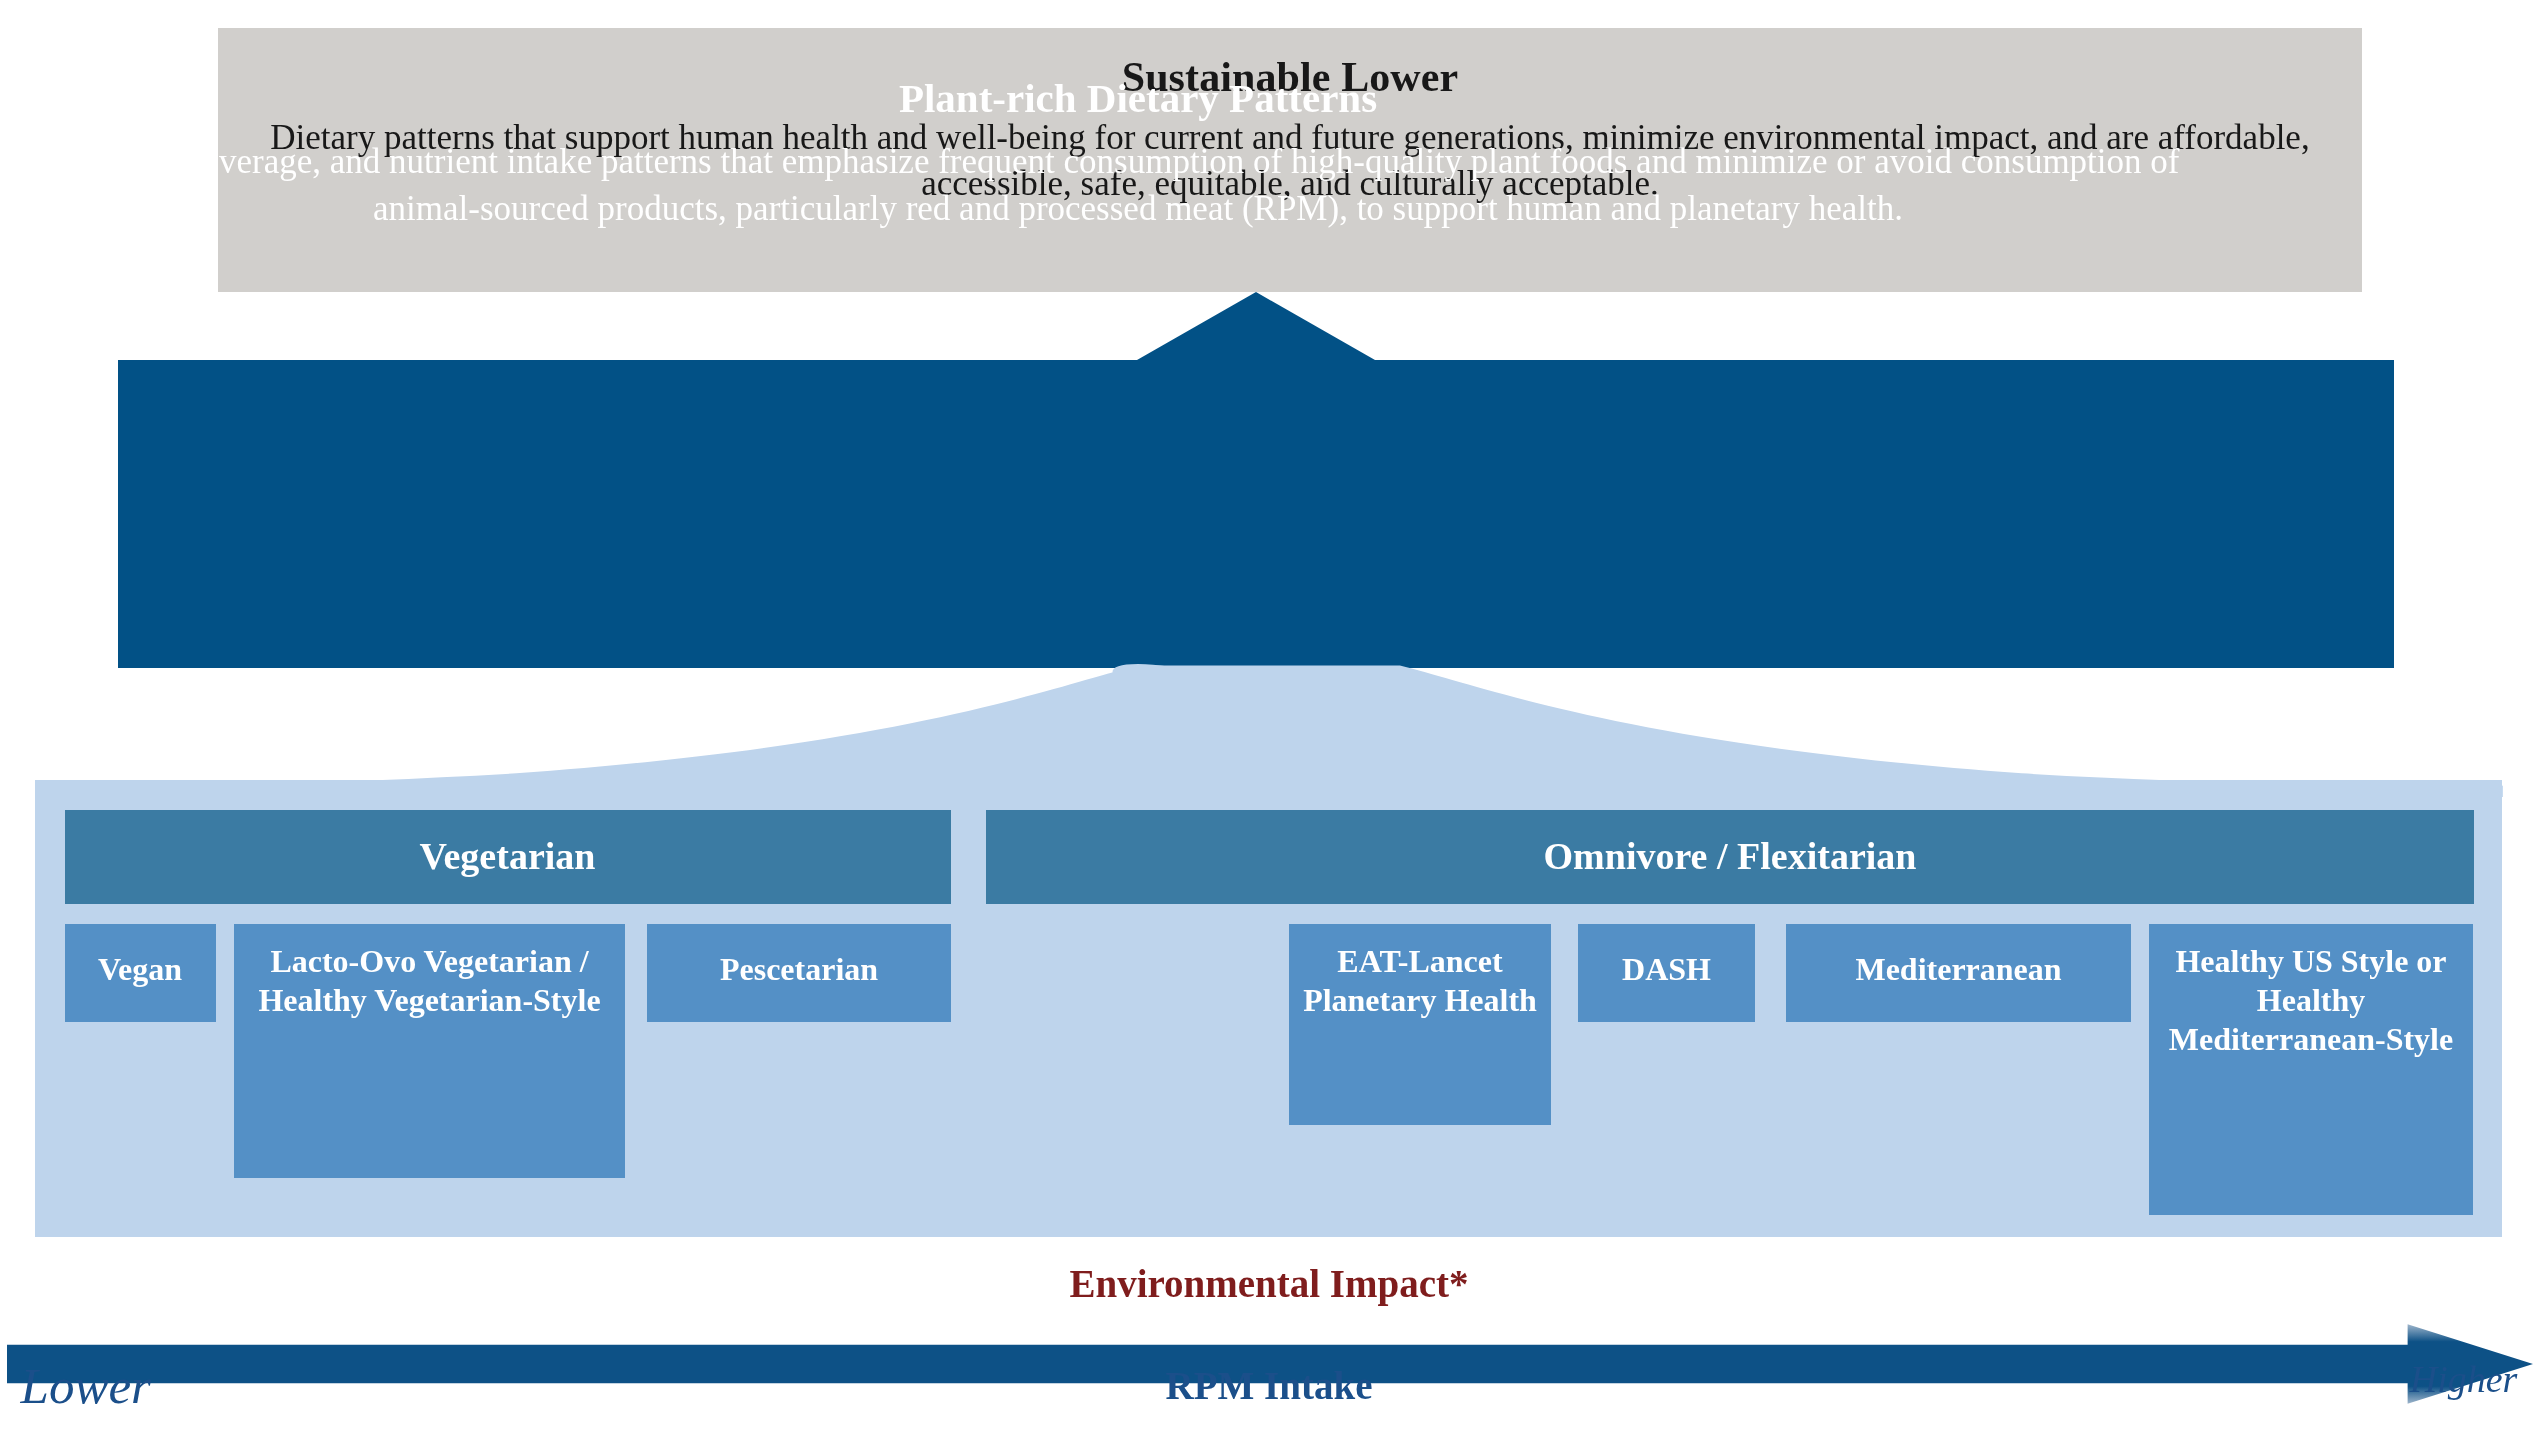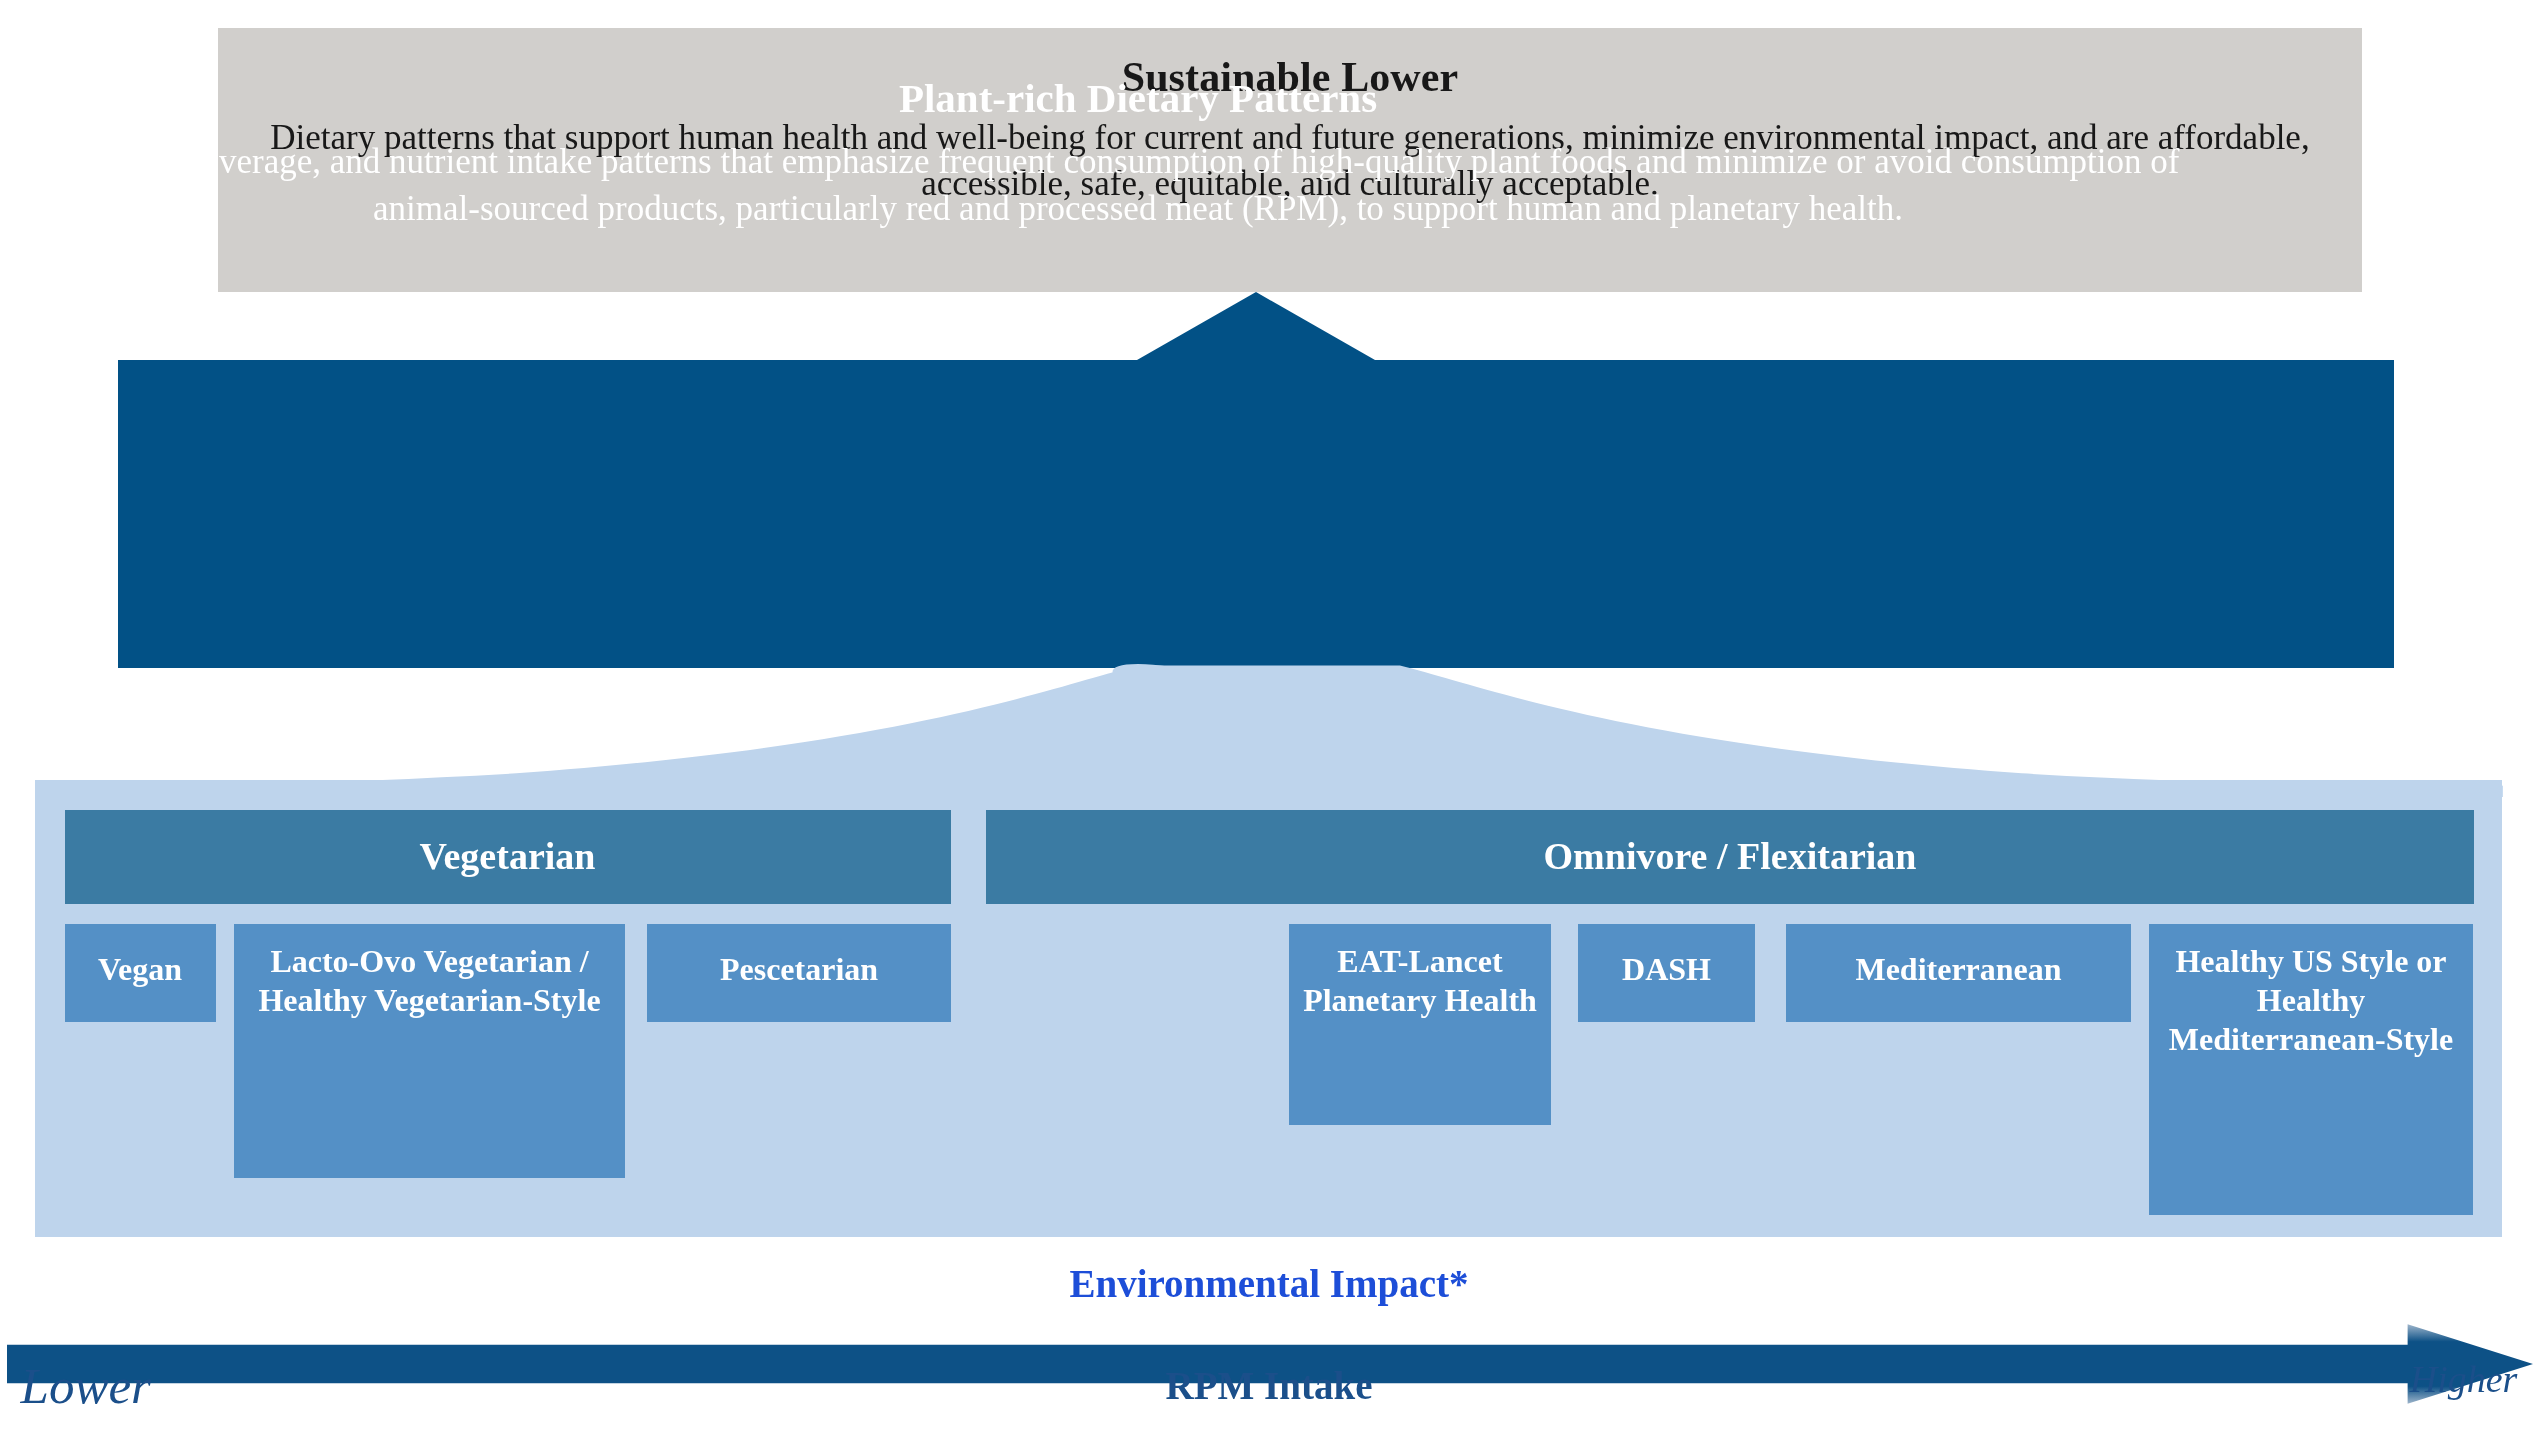--- a/index.html
+++ b/index.html
@@ -65,21 +65,21 @@
   .diet-box{
     position:absolute;background:#5490c6;color:#ffffff;
     font-size:32px;font-weight:bold;line-height:1.22;
     display:flex;align-items:flex-start;justify-content:center;
     text-align:center;box-sizing:border-box;padding:17.7px 8.8px 7.4px 8.8px;
   }
 
   
   #env-impact-label{
     position:absolute;left:0;top:1261px;width:2538px;text-align:center;
-    color:#1d4ed8;font-size:39px;font-weight:bold;
+    color:#7f1d1d;font-size:39px;font-weight:bold;
   }
   #axis-arrow{
     position:absolute;left:7.4px;top:1324px;width:2526px;height:80px;
   }
   #axis-arrow svg{display:block;}
   #label-lower{
     position:absolute;left:20.6px;top:1357px;
     color:#1b4f8a;font-size:51px;font-style:italic;
   }
   #label-higher{

